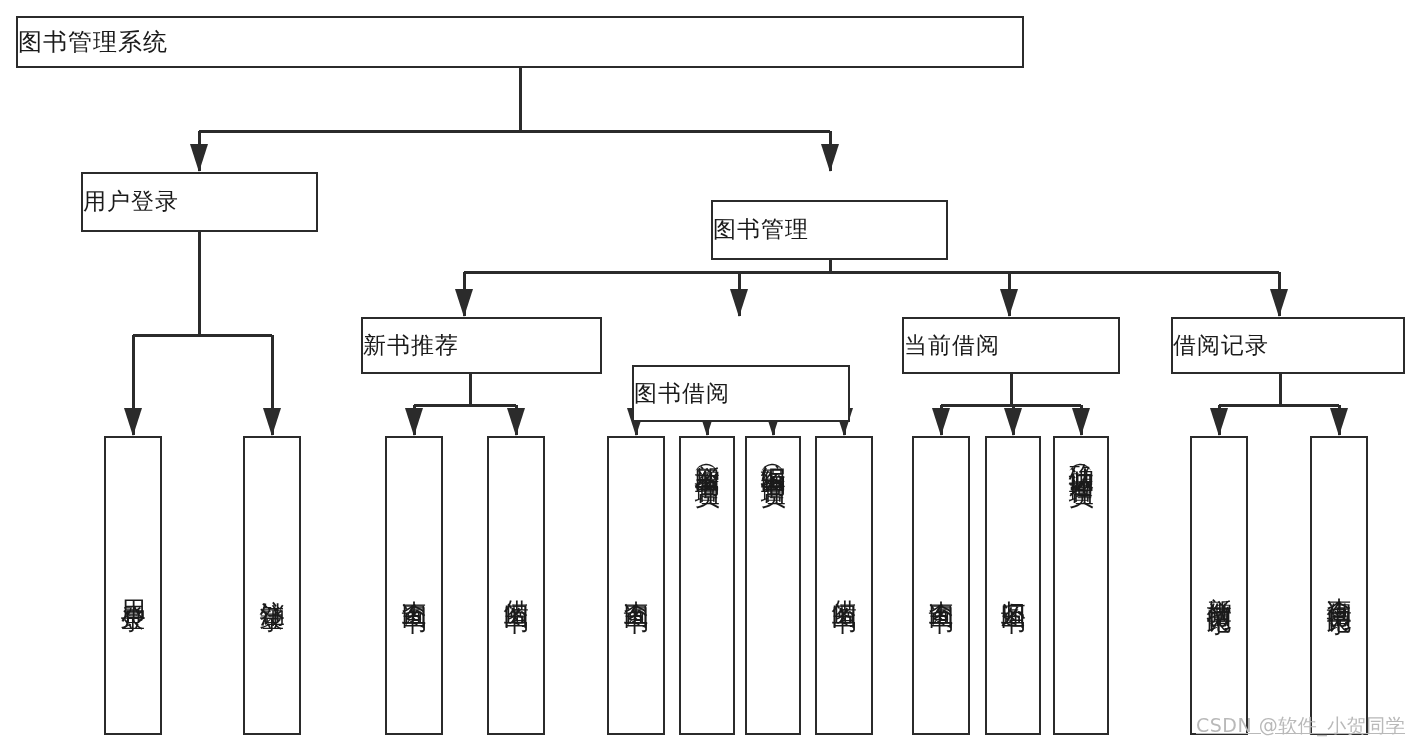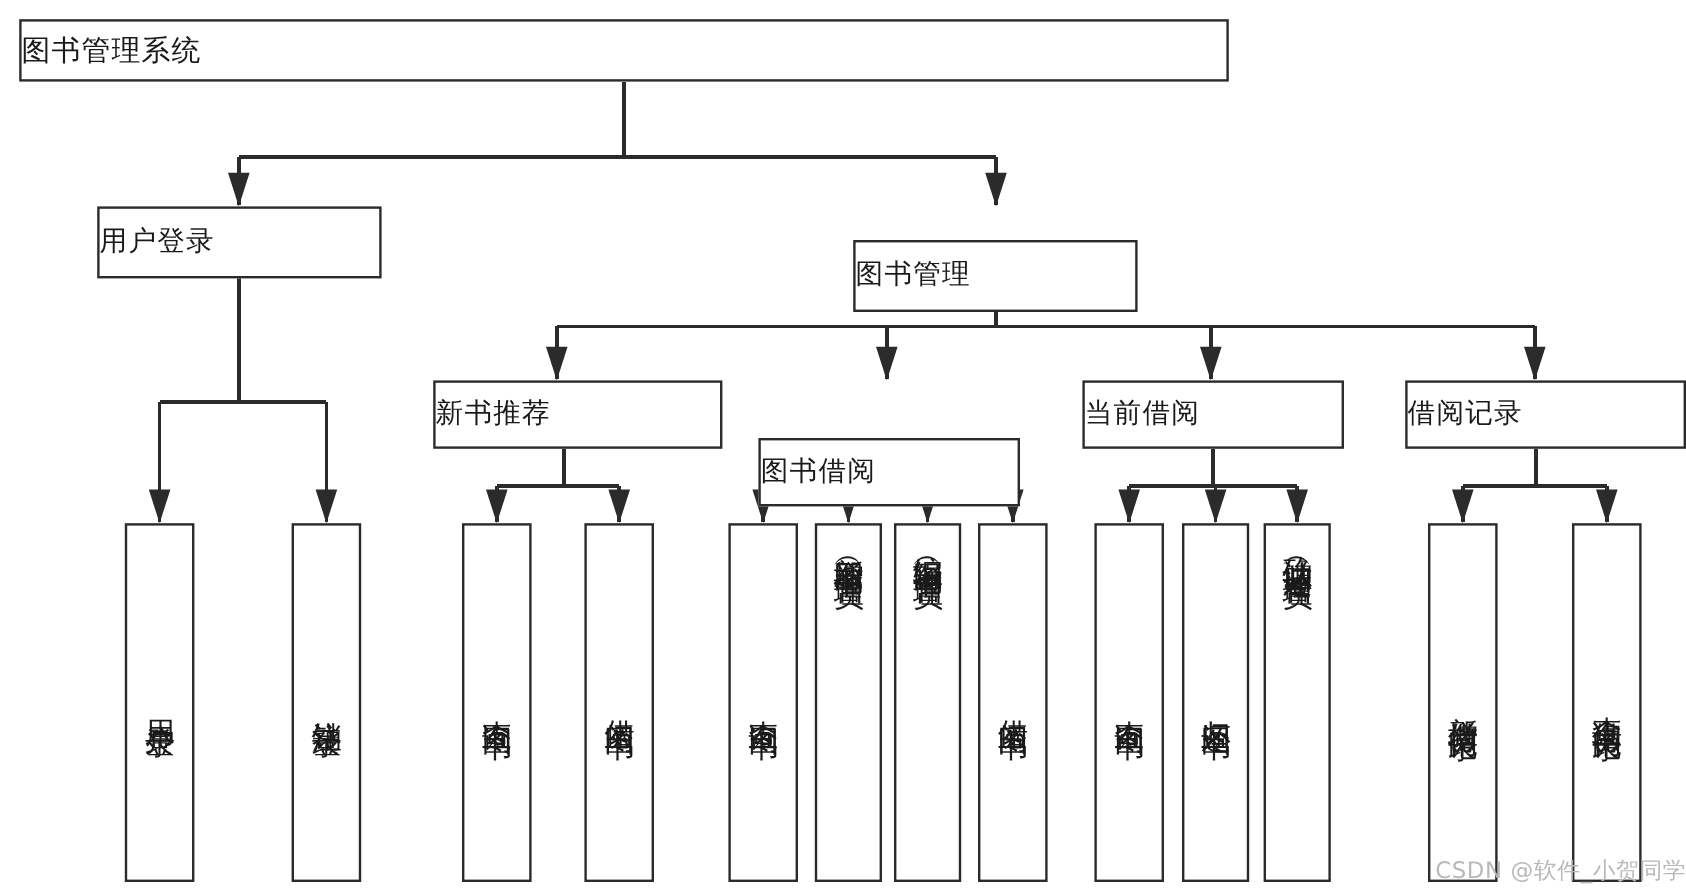--- a/index.html
+++ b/index.html
@@ -194,15 +194,15 @@
     <span class="node-label">确认归还（管理员）</span>
   </div>
 
   <div class="node vert centered" style="left:1190px; top:436px; width:58px; height:299px;">
     <span class="node-label">新增借阅记录</span>
   </div>
   <div class="node vert centered" style="left:1310px; top:436px; width:58px; height:299px;">
     <span class="node-label">查询借阅记录</span>
   </div>
 
-  <div class="watermark" style="left:1196px; top:713px;">CSDN @软件_小贺同学</div>
+  <div class="watermark" style="left:1196px; top:713px;text-decoration:underline;">CSDN @软件_小贺同学</div>
 
 </div>
 
 </body></html>

